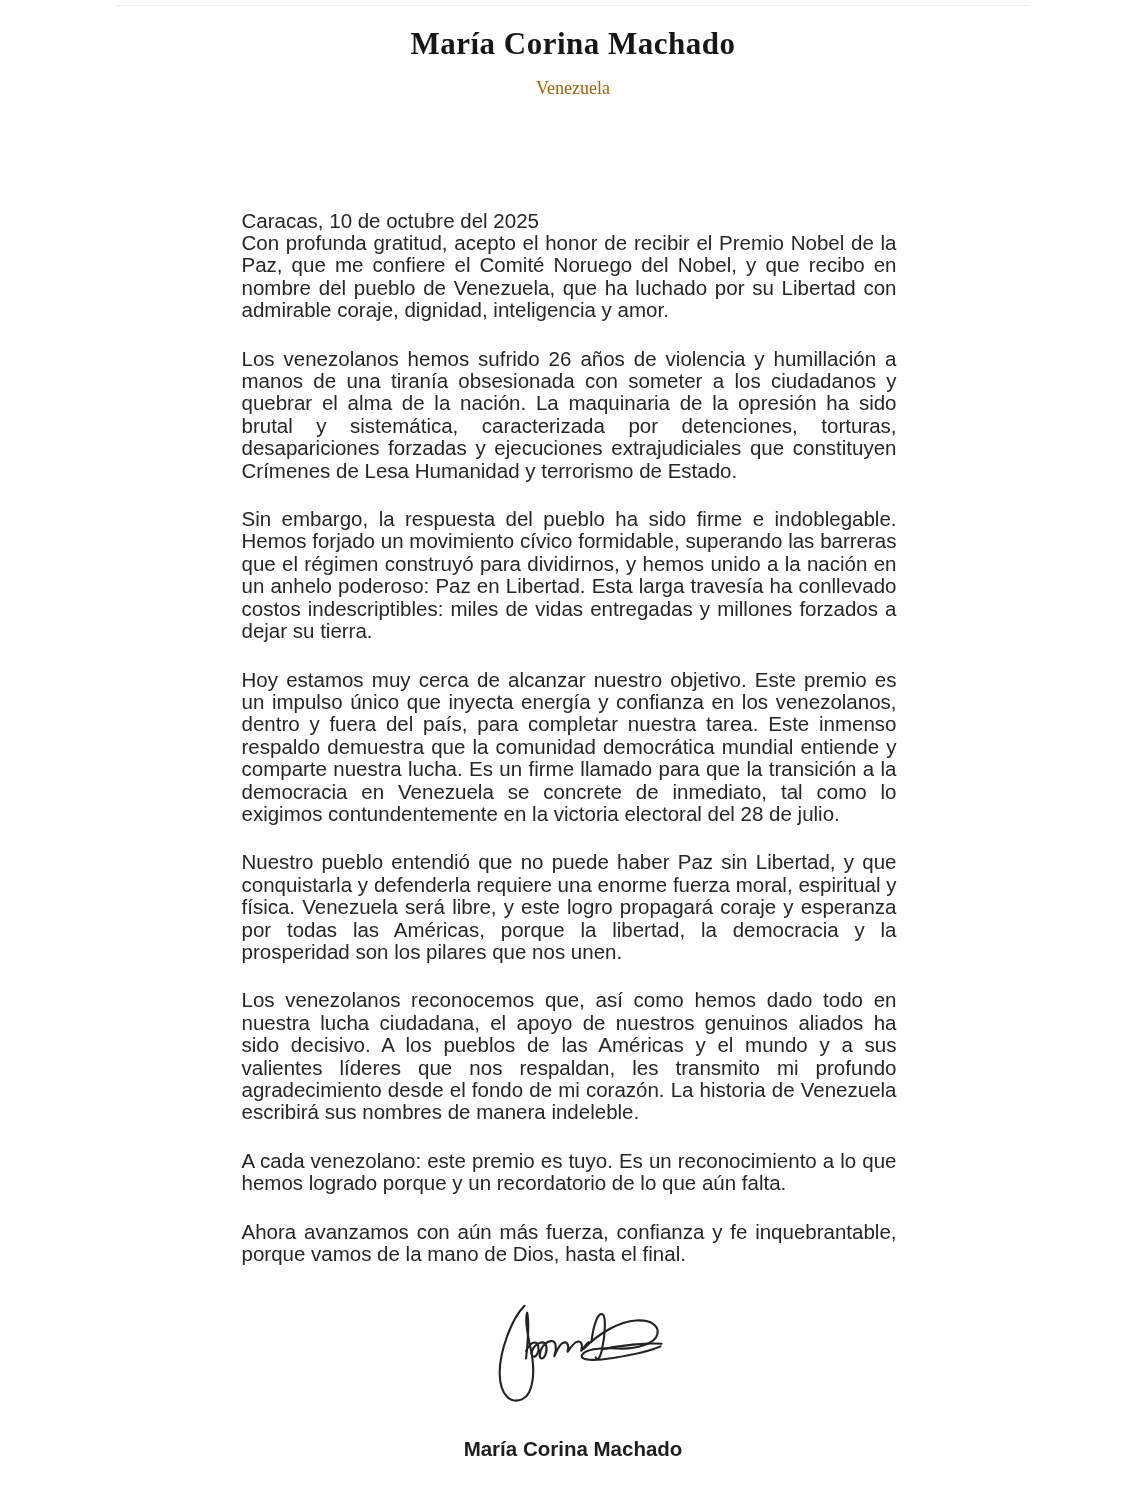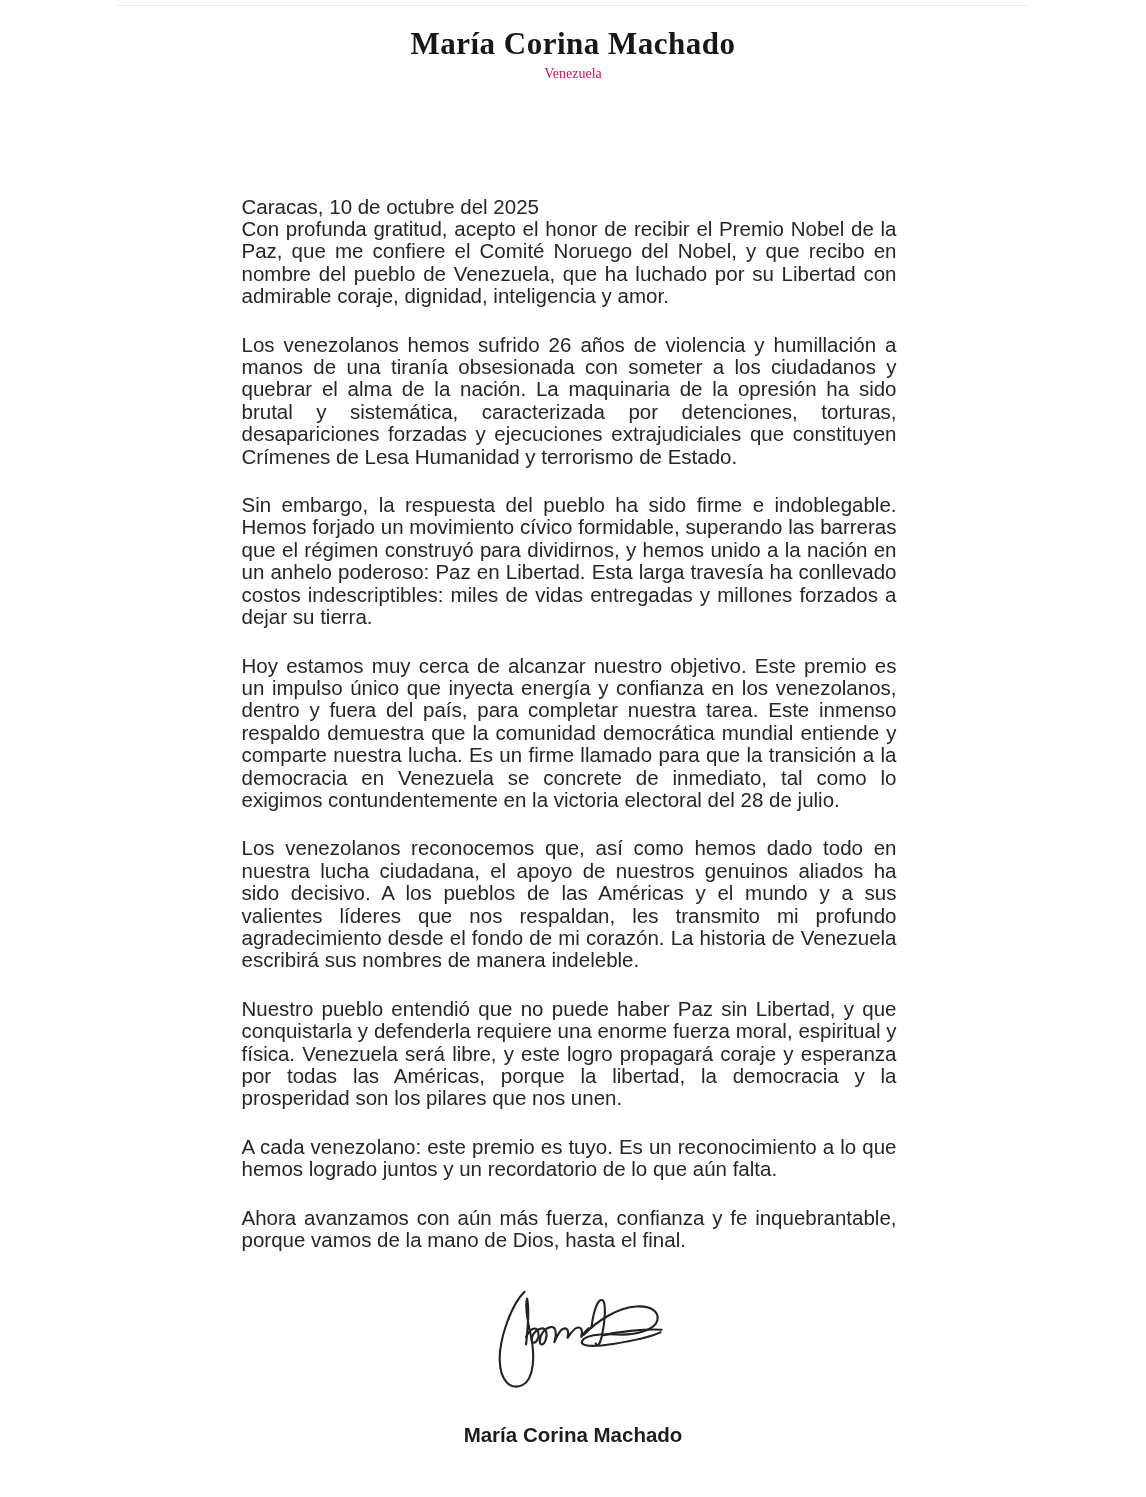--- a/index.html
+++ b/index.html
@@ -33,24 +33,24 @@
   }
   .letterhead-name {
     margin: 0;
     font-size: 31px;
     line-height: 36px;
     font-weight: 700;
     letter-spacing: 0.5px;
     color: #171717;
   }
   .letterhead-country {
-    margin-top: 3px;
-    font-size: 14px;
+    margin-top: 17px;
+    font-size: 18px;
     line-height: 18px;
-    color: #be185d;
+    color: #a16207;
   }
   .dateline {
     margin-top: 112px;
     padding: 0 133px 0 125px;
     font-size: 20.5px;
     line-height: 23px;
     color: #262626;
   }
   .letter-body {
     padding: 0 133px 0 125px;
@@ -89,23 +89,23 @@
     <div class="letterhead-country">Venezuela</div>
   </header>
 
   <div class="dateline">Caracas, 10 de octubre del 2025</div>
 
   <main class="letter-body">
     <p>Con profunda gratitud, acepto el honor de recibir el Premio Nobel de la Paz, que me confiere el Comité Noruego del Nobel, y que recibo en nombre del pueblo de Venezuela, que ha luchado por su Libertad con admirable coraje, dignidad, inteligencia y amor.</p>
     <p>Los venezolanos hemos sufrido 26 años de violencia y humillación a manos de una tiranía obsesionada con someter a los ciudadanos y quebrar el alma de la nación. La maquinaria de la opresión ha sido brutal y sistemática, caracterizada por detenciones, torturas, desapariciones forzadas y ejecuciones extrajudiciales que constituyen Crímenes de Lesa Humanidad y terrorismo de Estado.</p>
     <p>Sin embargo, la respuesta del pueblo ha sido firme e indoblegable. Hemos forjado un movimiento cívico formidable, superando las barreras que el régimen construyó para dividirnos, y hemos unido a la nación en un anhelo poderoso: Paz en Libertad. Esta larga travesía ha conllevado costos indescriptibles: miles de vidas entregadas y millones forzados a dejar su tierra.</p>
     <p>Hoy estamos muy cerca de alcanzar nuestro objetivo. Este premio es un impulso único que inyecta energía y confianza en los venezolanos, dentro y fuera del país, para completar nuestra tarea. Este inmenso respaldo demuestra que la comunidad democrática mundial entiende y comparte nuestra lucha. Es un firme llamado para que la transición a la democracia en Venezuela se concrete de inmediato, tal como lo exigimos contundentemente en la victoria electoral del 28 de julio.</p>
+    <p>Nuestro pueblo entendió que no puede haber Paz sin Libertad, y que conquistarla y defenderla requiere una enorme fuerza moral, espiritual y física. Venezuela será libre, y este logro propagará coraje y esperanza por todas las Américas, porque la libertad, la democracia y la prosperidad son los pilares que nos unen.</p>
     <p>Los venezolanos reconocemos que, así como hemos dado todo en nuestra lucha ciudadana, el apoyo de nuestros genuinos aliados ha sido decisivo. A los pueblos de las Américas y el mundo y a sus valientes líderes que nos respaldan, les transmito mi profundo agradecimiento desde el fondo de mi corazón. La historia de Venezuela escribirá sus nombres de manera indeleble.</p>
-    <p>Nuestro pueblo entendió que no puede haber Paz sin Libertad, y que conquistarla y defenderla requiere una enorme fuerza moral, espiritual y física. Venezuela será libre, y este logro propagará coraje y esperanza por todas las Américas, porque la libertad, la democracia y la prosperidad son los pilares que nos unen.</p>
-    <p>A cada venezolano: este premio es tuyo. Es un reconocimiento a lo que hemos logrado juntos y un recordatorio de lo que aún falta.</p>
+    <p>A cada venezolano: este premio es tuyo. Es un reconocimiento a lo que hemos logrado porque y un recordatorio de lo que aún falta.</p>
     <p>Ahora avanzamos con aún más fuerza, confianza y fe inquebrantable, porque vamos de la mano de Dios, hasta el final.</p>
   </main>
 
   <div class="sig-block">
     <svg width="180" height="116" viewBox="0 0 340 220" fill="none" stroke="#222222" stroke-width="4" stroke-linecap="round" stroke-linejoin="round" aria-hidden="true">
       <path d="M78,28 C52,54 30,118 31,158 C32,198 52,215 74,205 C96,194 99,150 89,106 C83,79 79,52 83,41 C87,58 84,100 81,128"></path>
       <path d="M81,114 C88,98 100,92 104,104 C107,114 100,127 94,124 C88,120 94,102 108,98 C120,95 122,108 118,120 C115,129 108,131 107,123 C106,112 116,96 128,95 C139,94 139,110 135,122 C133,130 140,106 150,99 C158,94 163,101 160,113 C158,122 166,102 176,97 C184,93 189,99 186,111 C184,120 192,101 200,97"></path>
       <path d="M205,96 C209,62 218,40 226,44 C233,48 231,84 225,111 C221,128 216,134 213,126"></path>
       <path d="M190,110 C218,80 258,58 290,56 C318,54 334,66 330,82 C326,100 290,111 254,109 C220,107 191,111 187,122 C184,132 208,133 246,127 C284,121 318,113 336,105"></path>
       <path d="M225,111 C260,103 308,98 338,100"></path>

